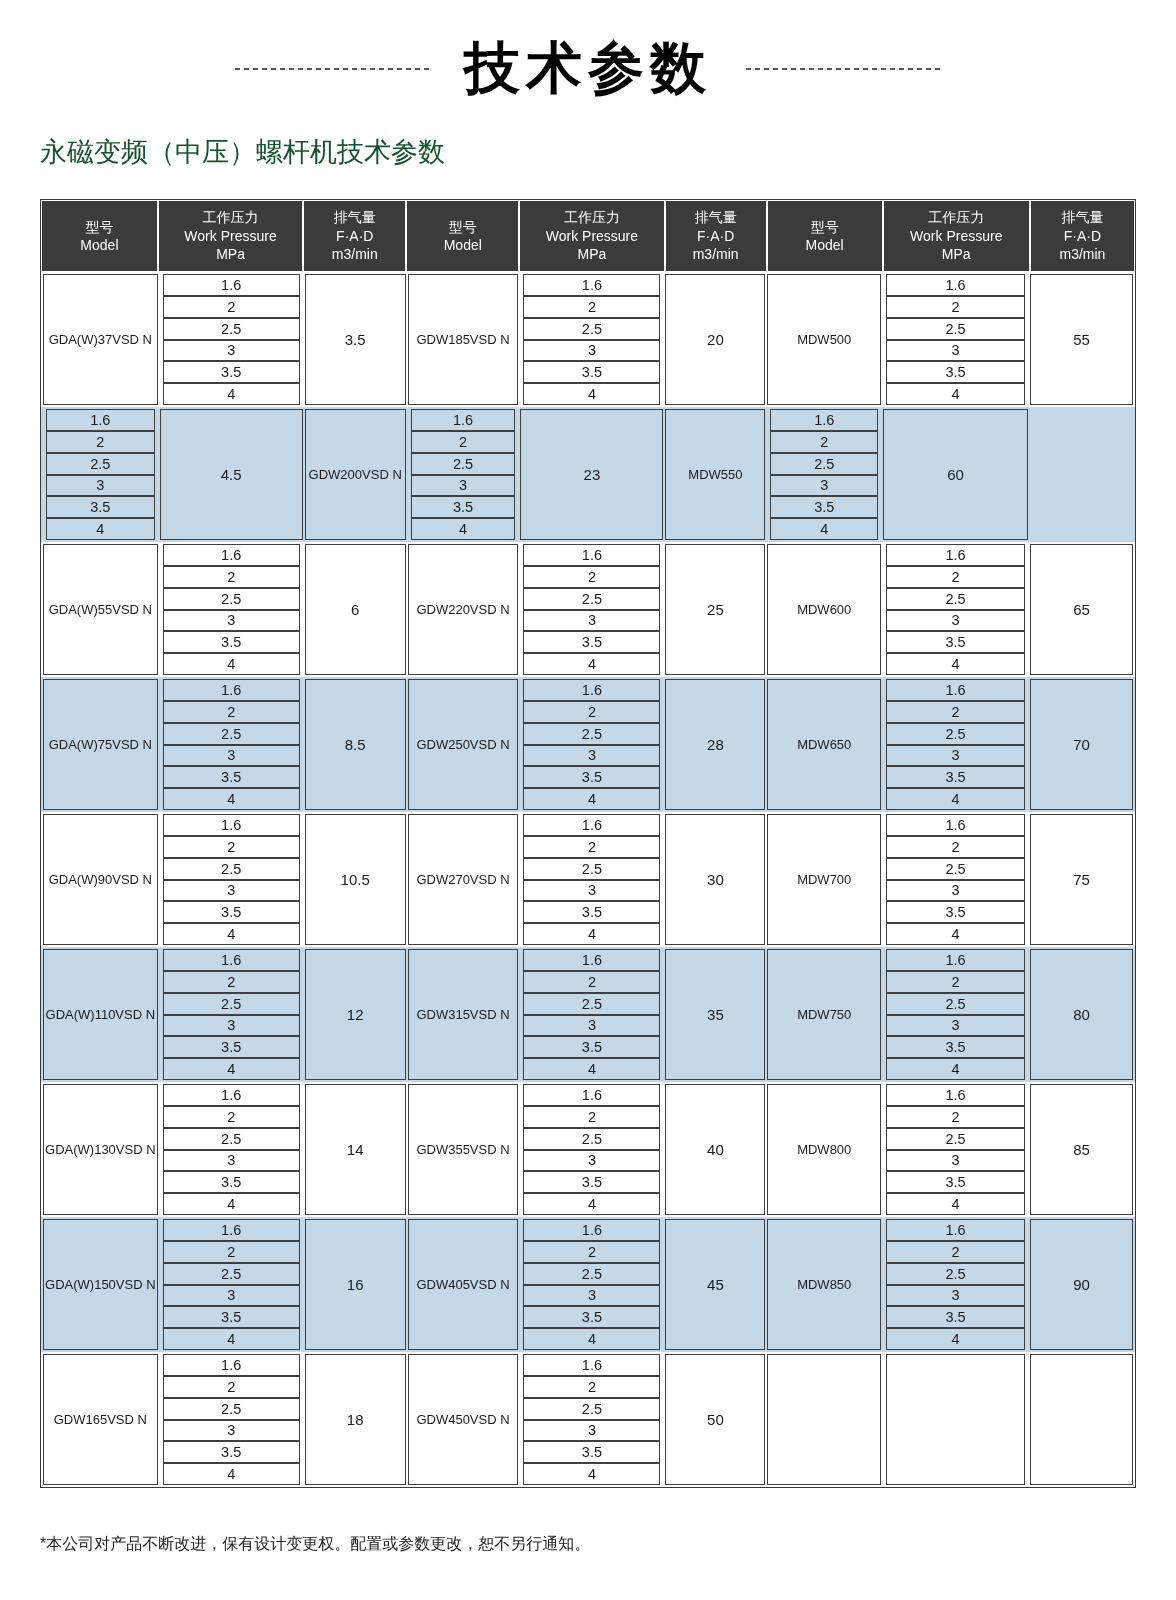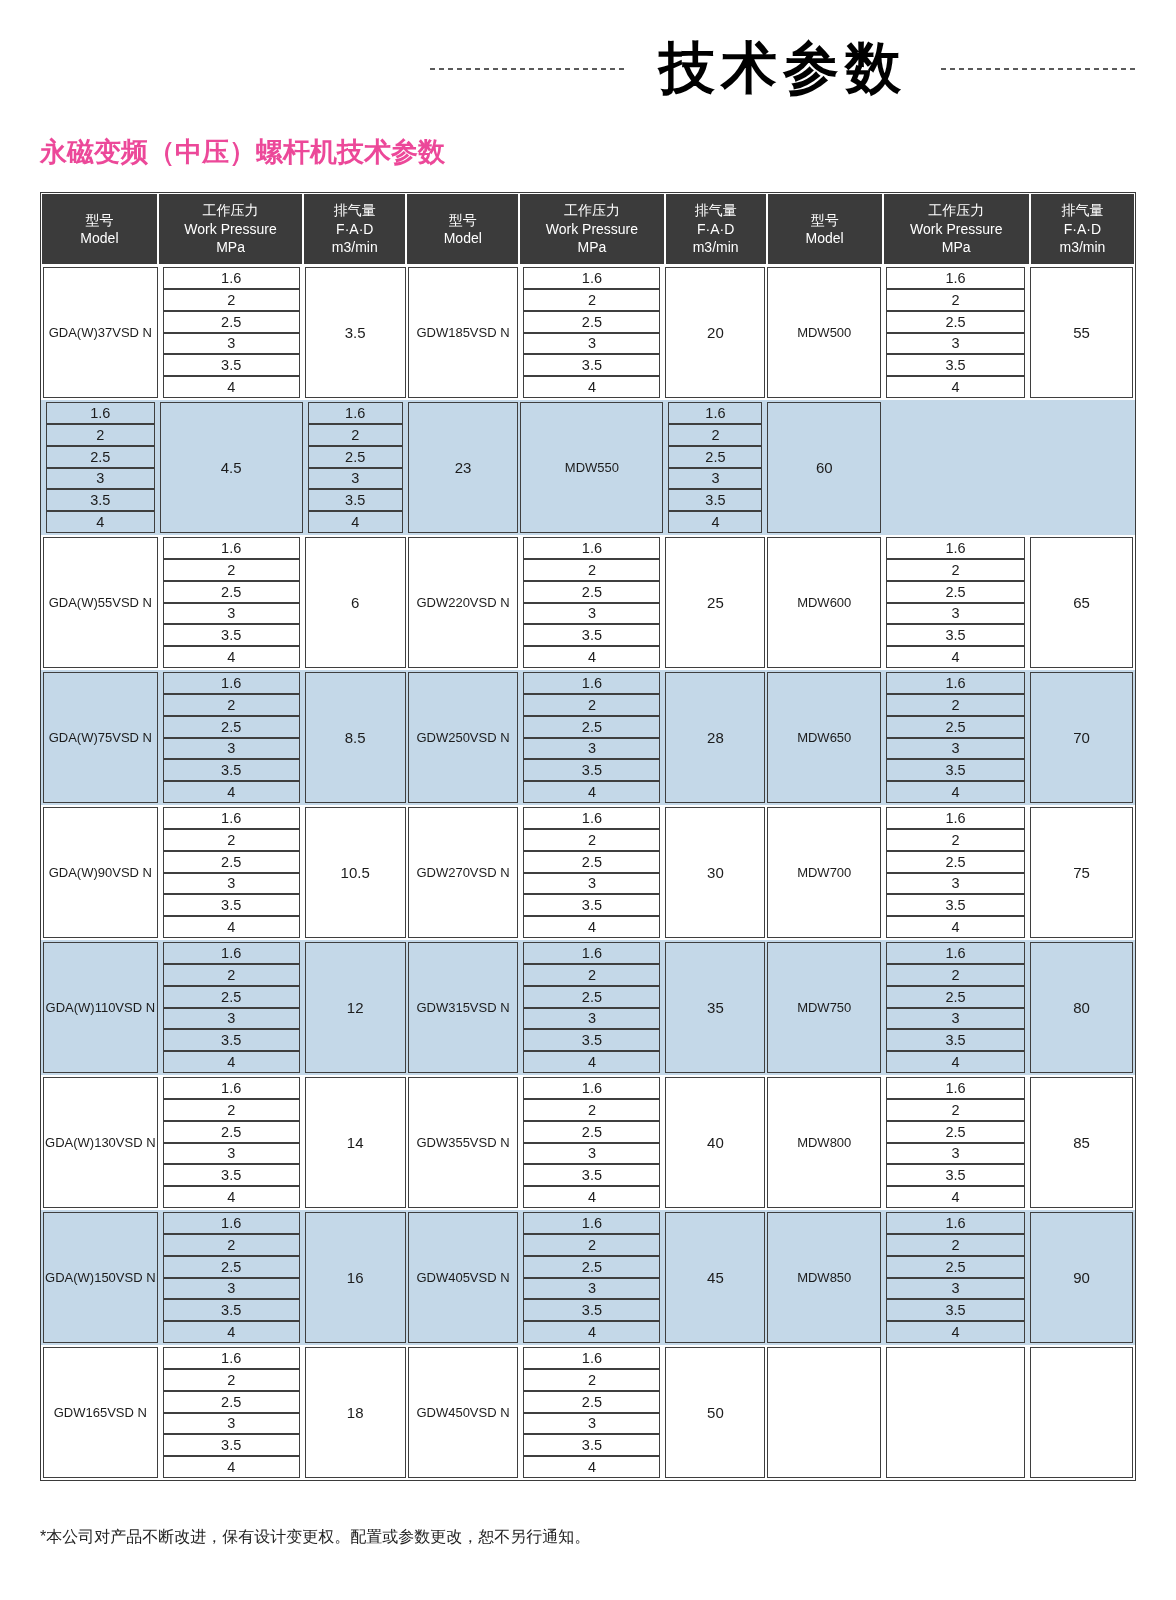--- a/index.html
+++ b/index.html
@@ -10,42 +10,42 @@
     font-family: "Liberation Sans", "DejaVu Sans", sans-serif;
     color: #1c1c1c;
     position: relative;
   }
   .page { width: 1176px; min-height: 1600px; padding: 26px 40px 0 40px; }
 
   
   .title-row {
     display: flex;
     align-items: center;
-    justify-content: flex-end;
+    justify-content: center;
     gap: 34px;
     height: 86px;
     margin-bottom: 22px;
   }
   .title-dash {
     width: 195px;
     height: 2px;
     background-image: repeating-linear-gradient(to right, #5a5a5a 0 5px, transparent 5px 9px);
   }
   .page-title {
     font-size: 56px;
     font-weight: 700;
     letter-spacing: 6px;
     color: #000000;
     white-space: nowrap;
   }
   .subtitle {
     font-size: 27px;
-    font-weight: 700;
-    color: #ec4899;
-    margin: 18px 0 22px 0;
+    font-weight: 400;
+    color: #14532d;
+    margin: 18px 0 29px 0;
   }
 
   
   .spec-table {
     width: 1096px;
     border: 1px solid #3a3a3a;
     background: #ffffff;
   }
   .thead, .tgroup {
     display: grid;
@@ -204,20 +204,21 @@
         <div class="tgroup shaded">
           <div class="pressure-stack">
             <div class="pcell">1.6</div>
             <div class="pcell">2</div>
             <div class="pcell">2.5</div>
             <div class="pcell">3</div>
             <div class="pcell">3.5</div>
             <div class="pcell">4</div>
           </div>
           <div class="cell fad-cell">4.5</div>
+          <div class="cell model-cell">GDW200VSD N</div>
           <div class="pressure-stack">
             <div class="pcell">1.6</div>
             <div class="pcell">2</div>
             <div class="pcell">2.5</div>
             <div class="pcell">3</div>
             <div class="pcell">3.5</div>
             <div class="pcell">4</div>
           </div>
           <div class="cell fad-cell">23</div>
           <div class="cell model-cell">MDW550</div>

